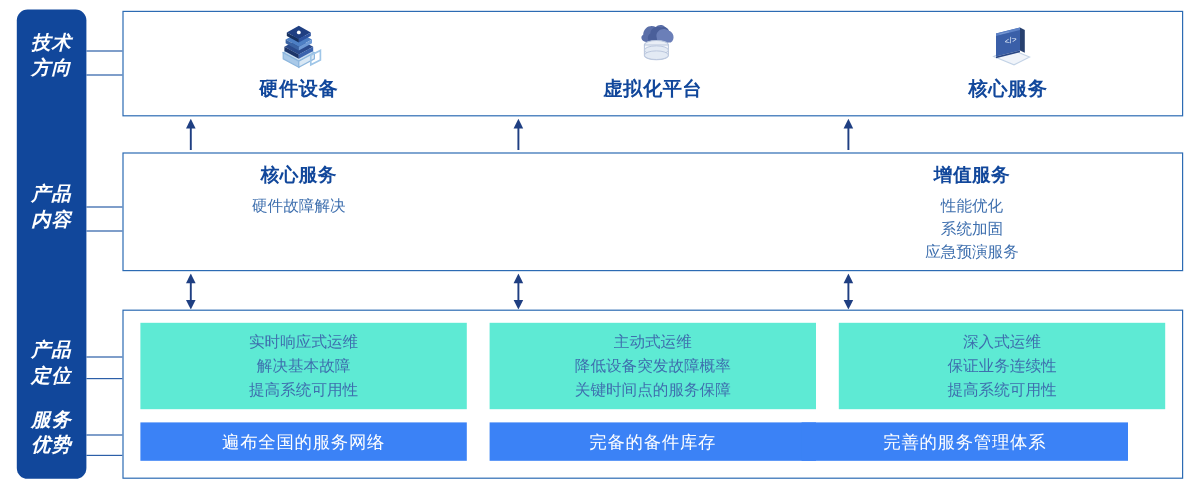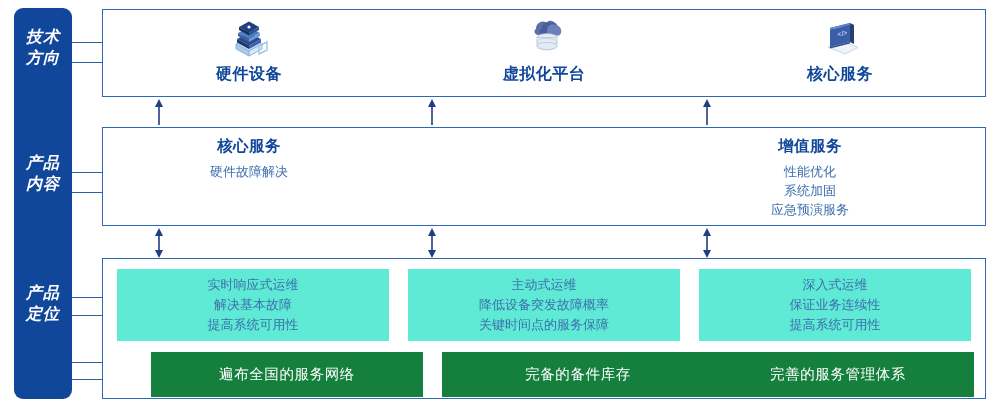--- a/index.html
+++ b/index.html
@@ -110,31 +110,30 @@
   }
   .pos-line {
     font-size: 13px;
     color: #3e6fae;
     line-height: 20px;
   }
   .adv-bar {
     position: absolute;
     top: 93px;
     width: 272px;
-    height: 45px;
-    background: #15803d;
+    height: 32px;
+    background: #3b82f6;
     color: #ffffff;
     font-size: 14.5px;
     font-weight: 400;
     display: flex;
     align-items: center;
     justify-content: center;
     letter-spacing: .6px;
     cursor: pointer;
-    margin-left: 34px;
   }
 
   
   .arrow { position: absolute; }
 
   
   .c1 { left: 152px; }
   .c2 { left: 425px; }
   .c3 { left: 700px; }
 </style>
@@ -144,20 +143,22 @@
 <div id="root">
 
   <div class="rail"></div>
 
   <div class="rail-label l1">技术
 方向</div>
   <div class="rail-label l2">产品
 内容</div>
   <div class="rail-label l3">产品
 定位</div>
+  <div class="rail-label l4">服务
+优势</div>
 
   <div class="stub" style="top:42px"></div>
   <div class="stub" style="top:62px"></div>
   <div class="stub" style="top:172px"></div>
   <div class="stub" style="top:192px"></div>
   <div class="stub" style="top:297px"></div>
   <div class="stub" style="top:315px"></div>
   <div class="stub" style="top:362px"></div>
   <div class="stub" style="top:379px"></div>
 

